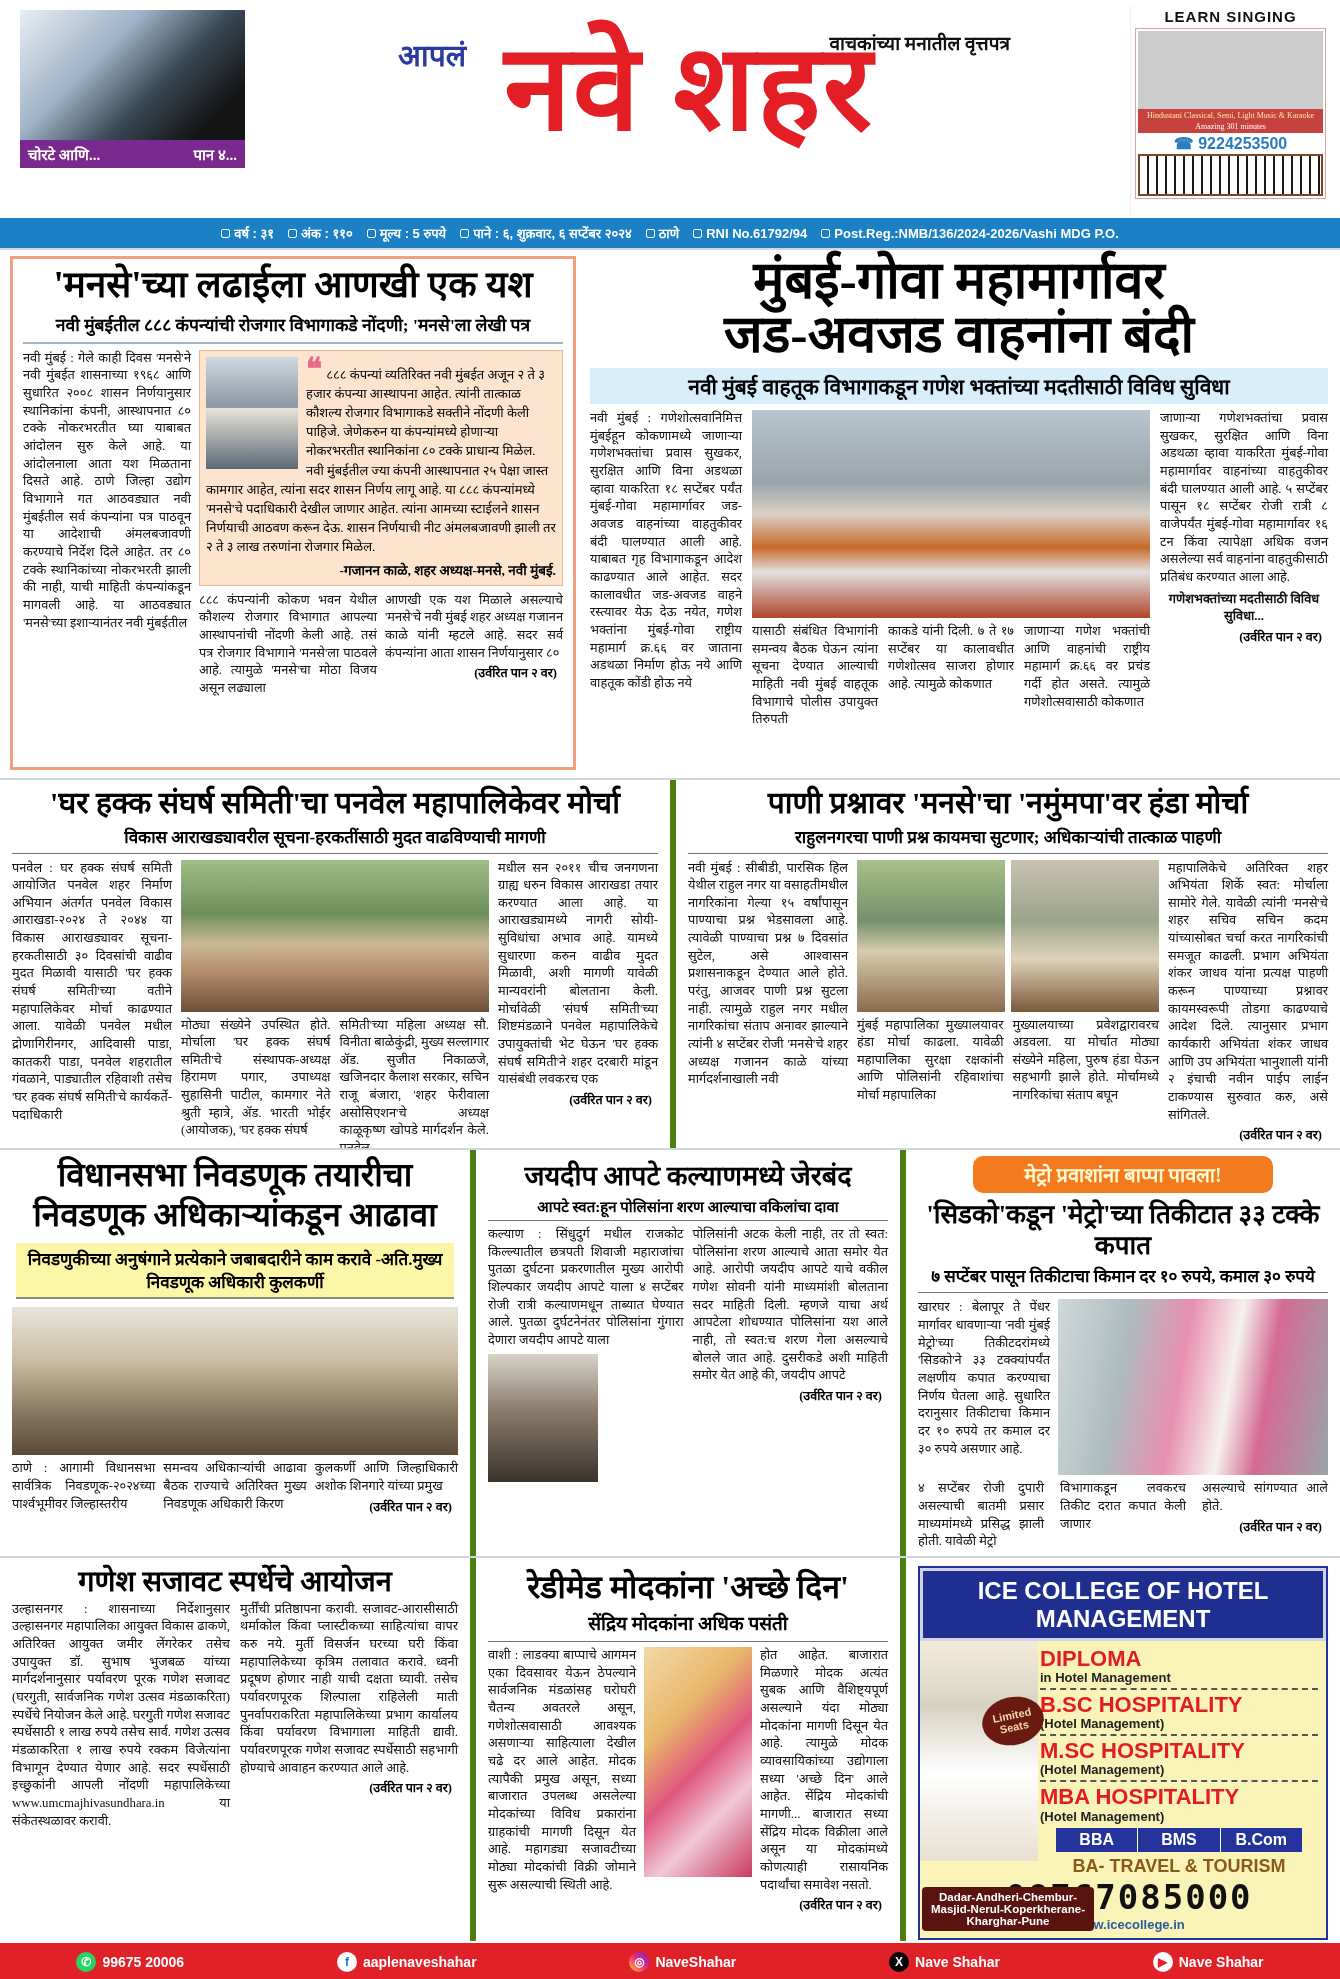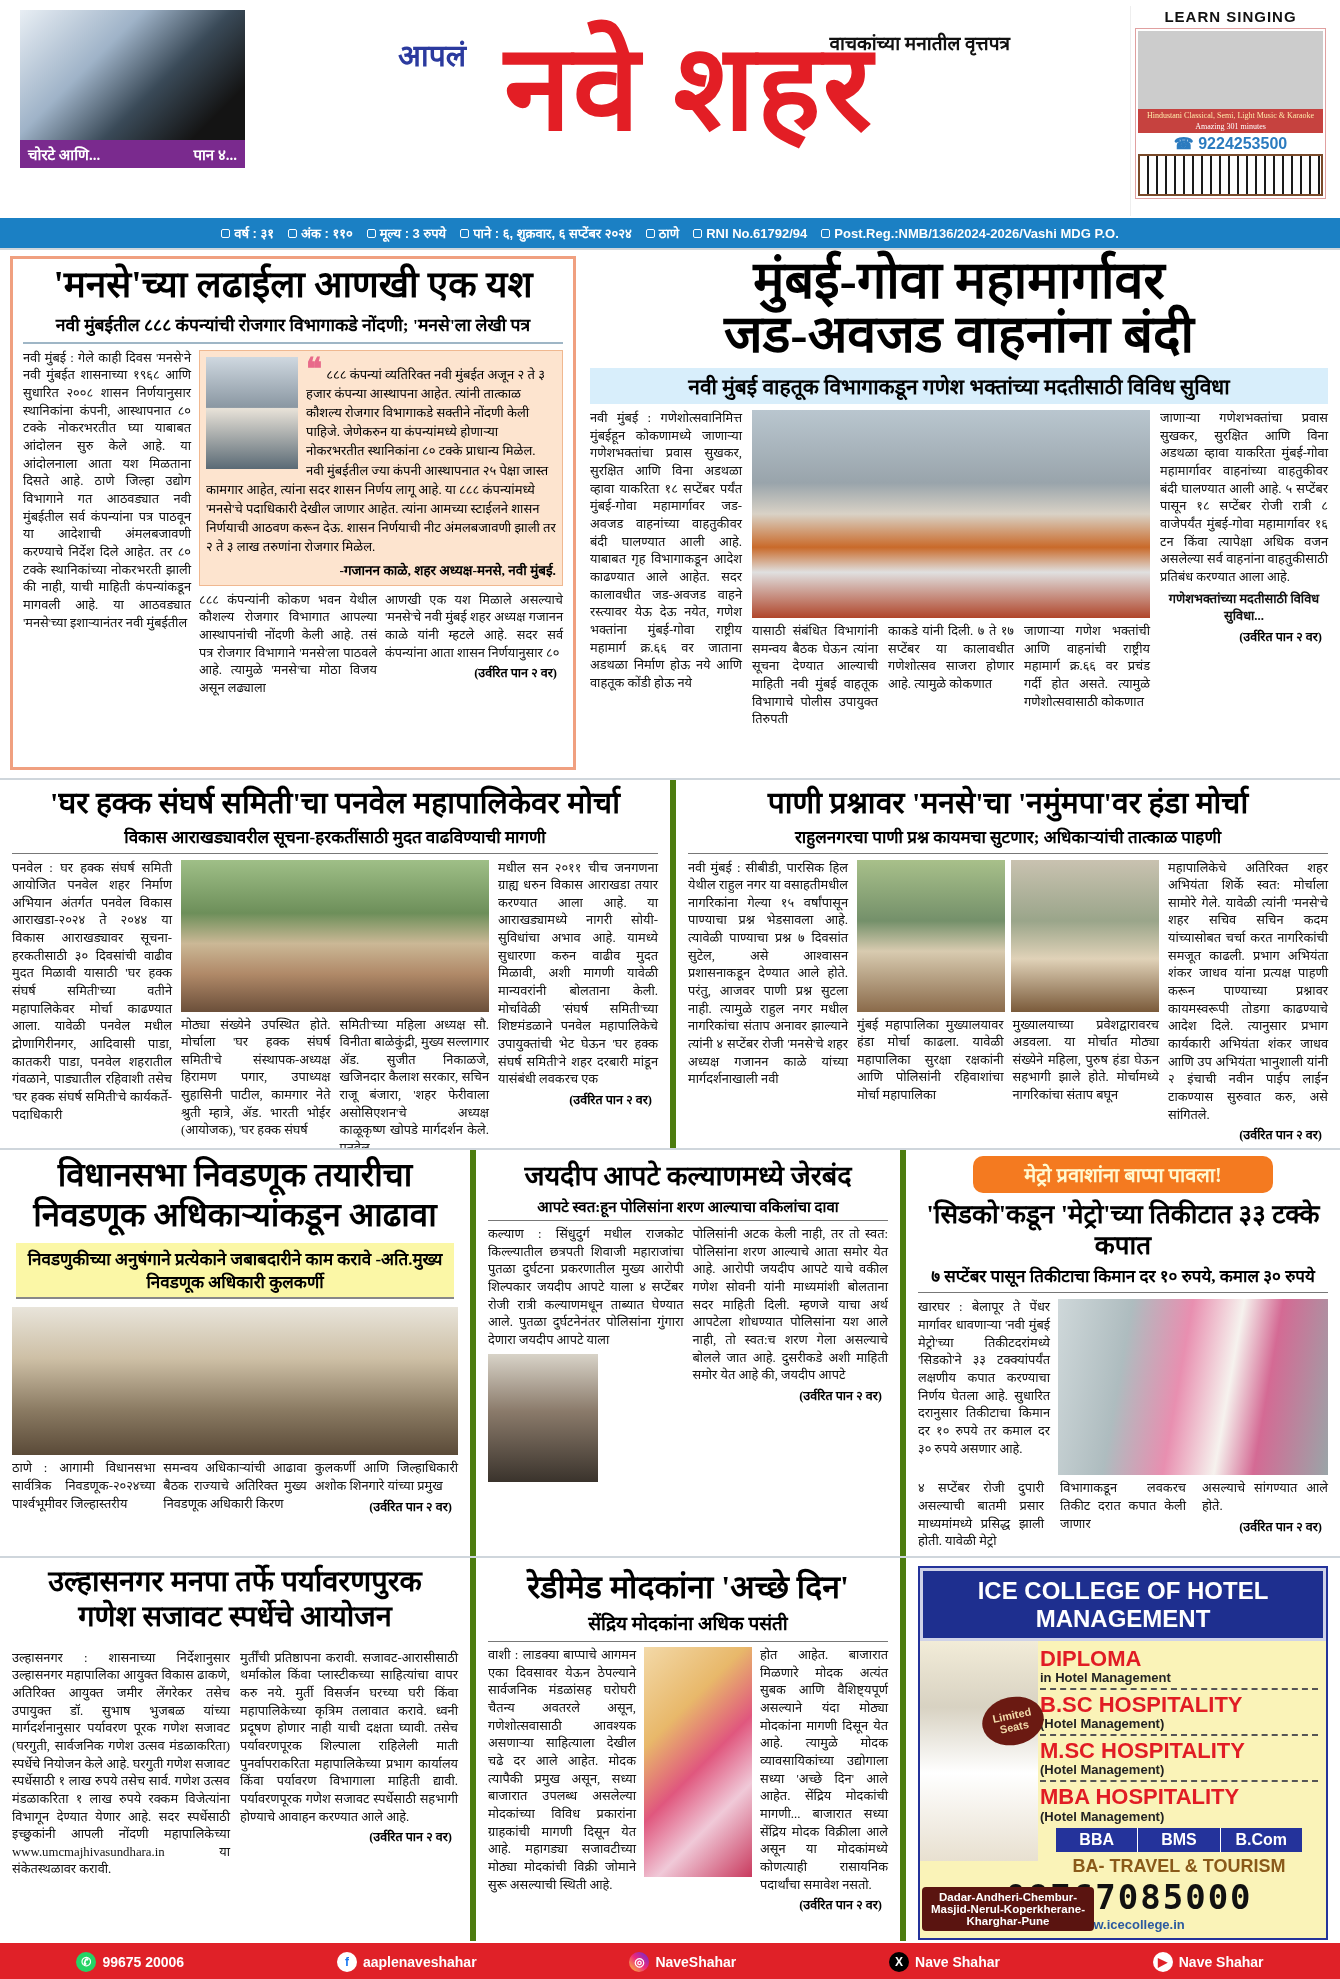--- a/index.html
+++ b/index.html
@@ -117,21 +117,21 @@
       padding:3px 0 5px; margin-bottom:6px; }
   .metro-row { display:flex; gap:8px; }
   .metro-c1 { width:132px; }
   .metro-photo { flex:1; height:176px; background:linear-gradient(100deg,#cfd8da 0%,#aebcbf 25%,#e88fb0 45%,#f6f2ee 62%,#d46a94 75%,#9aa5a8 100%); }
   .metro-last { display:flex; gap:16px; margin-top:5px; }
   .metro-last > div { flex:1; }
 
   
   .band4 { height:385px; }
   .h4a { font-size:29px; font-weight:bold; text-align:center; line-height:1.2; }
-  .duo { display:flex; gap:10px; margin-top:16px; }
+  .duo { display:flex; gap:10px; margin-top:2px; }
   .duo > div { flex:1; }
   .h4b { font-size:32px; font-weight:bold; text-align:center; }
   .sub4b { font-size:19px; font-weight:bold; text-align:center; border-bottom:1.5px solid #777;
       padding:3px 0 5px; margin-bottom:5px; }
   .modak-row { display:flex; gap:8px; }
   .modak-c { width:148px; }
   .modak-cr { width:128px; }
   .modak-photo { flex:1; height:230px; background:linear-gradient(135deg,#f3d9a8 0%,#e8b86a 30%,#e0577e 52%,#f0c9d8 72%,#c93a5e 100%); }
 
   
@@ -211,21 +211,21 @@
     <span class="ibg">
         <span class="sq"></span>
         <span>वर्ष : ३१</span>
       </span>
     <span class="ibg">
         <span class="sq"></span>
         <span>अंक : ११०</span>
       </span>
     <span class="ibg">
         <span class="sq"></span>
-        <span>मूल्य : 3 रुपये</span>
+        <span>मूल्य : 5 रुपये</span>
       </span>
     <span class="ibg">
         <span class="sq"></span>
         <span>पाने : ६, शुक्रवार, ६ सप्टेंबर २०२४</span>
       </span>
     <span class="ibg">
         <span class="sq"></span>
         <span>ठाणे</span>
       </span>
     <span class="ibg">
@@ -372,21 +372,20 @@
         <div>
           <div class="body-sm">असल्याचे सांगण्यात आले होते.</div>
           <div class="cont">(उर्वरित पान २ वर)</div>
         </div>
       </div>
     </div>
   </div>
 
   <div class="band band4">
     <div class="art3a">
-      <div class="h4a">उल्हासनगर मनपा तर्फे पर्यावरणपुरक</div>
       <div class="h4a">गणेश सजावट स्पर्धेचे आयोजन</div>
       <div class="duo">
         <div class="body-sm">उल्हासनगर : शासनाच्या निर्देशानुसार उल्हासनगर महापालिका आयुक्त विकास ढाकणे, अतिरिक्त आयुक्त जमीर लेंगरेकर तसेच उपायुक्त डॉ. सुभाष भुजबळ यांच्या मार्गदर्शनानुसार पर्यावरण पूरक गणेश सजावट (घरगुती, सार्वजनिक गणेश उत्सव मंडळाकरिता) स्पर्धेचे नियोजन केले आहे. घरगुती गणेश सजावट स्पर्धेसाठी १ लाख रुपये तसेच सार्व. गणेश उत्सव मंडळाकरिता १ लाख रुपये रक्कम विजेत्यांना विभागून देण्यात येणार आहे. सदर स्पर्धेसाठी इच्छुकांनी आपली नोंदणी महापालिकेच्या www.umcmajhivasundhara.in या संकेतस्थळावर करावी.</div>
         <div>
           <div class="body-sm">मुर्तींची प्रतिष्ठापना करावी. सजावट-आरासीसाठी थर्माकोल किंवा प्लास्टीकच्या साहित्यांचा वापर करु नये. मुर्ती विसर्जन घरच्या घरी किंवा महापालिकेच्या कृत्रिम तलावात करावे. ध्वनी प्रदूषण होणार नाही याची दक्षता घ्यावी. तसेच पर्यावरणपूरक शिल्पाला राहिलेली माती पुनर्वापराकरिता महापालिकेच्या प्रभाग कार्यालय किंवा पर्यावरण विभागाला माहिती द्यावी. पर्यावरणपूरक गणेश सजावट स्पर्धेसाठी सहभागी होण्याचे आवाहन करण्यात आले आहे.</div>
           <div class="cont">(उर्वरित पान २ वर)</div>
         </div>
       </div>
     </div>
 

